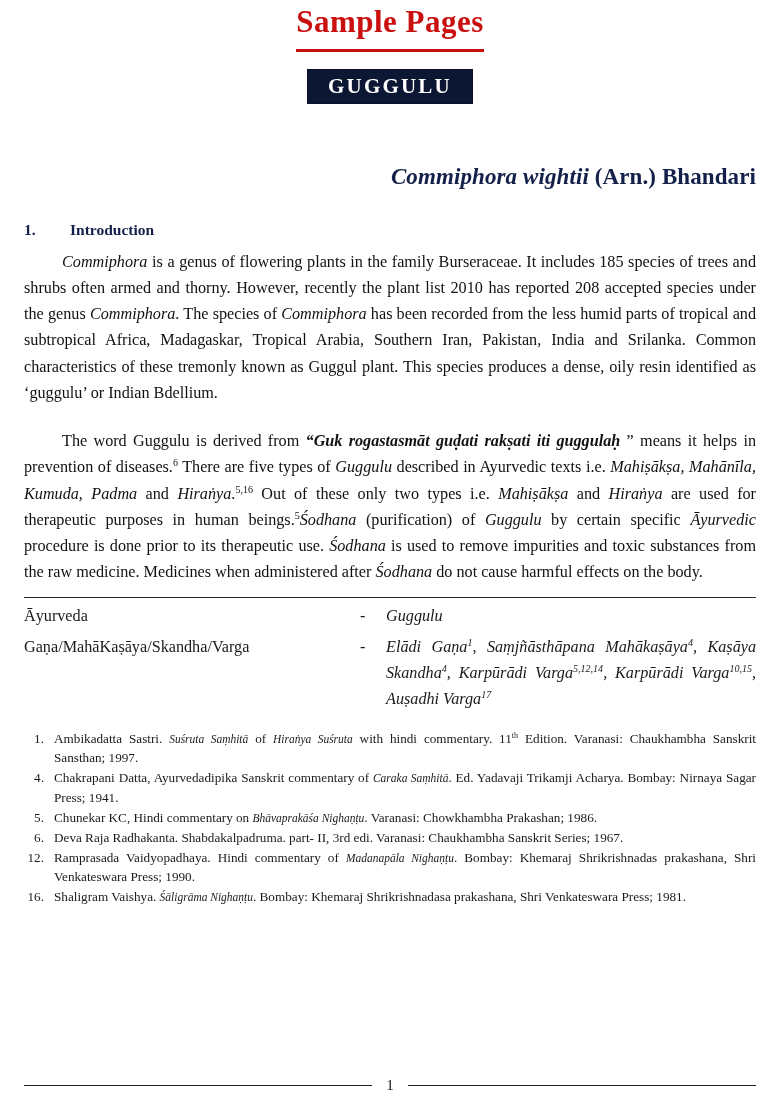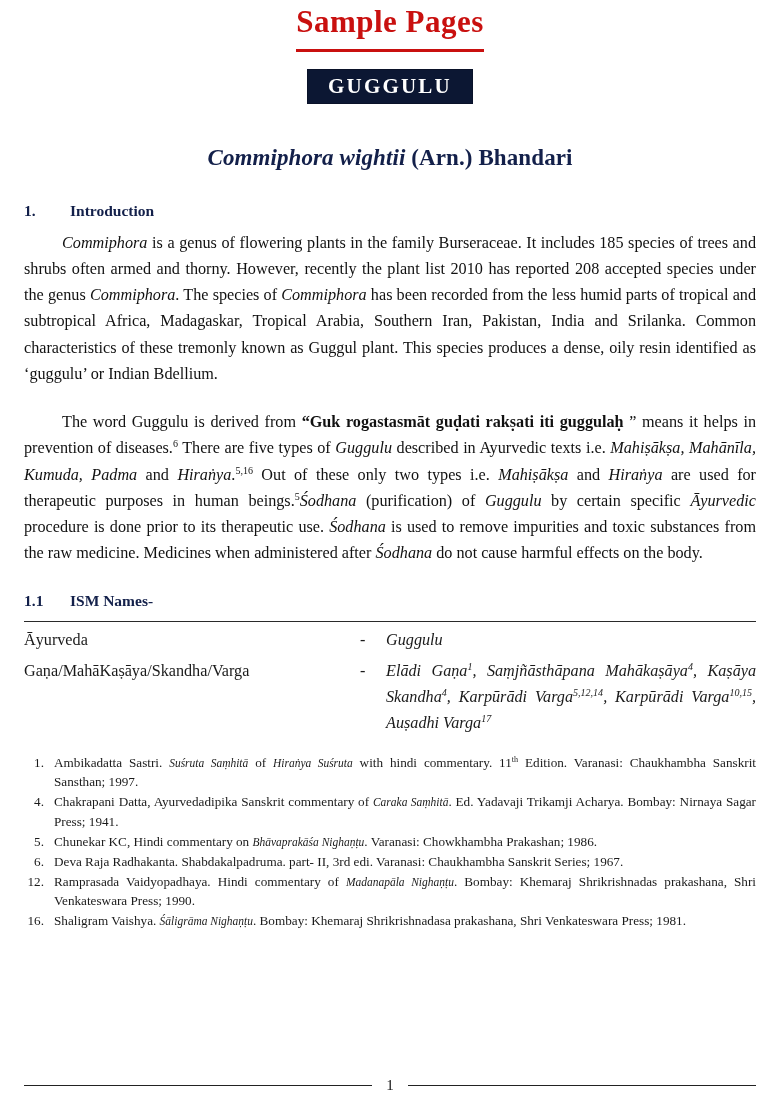--- a/index.html
+++ b/index.html
@@ -49,25 +49,25 @@
     color: #ffffff;
     font-weight: bold;
     font-size: 21px;
     letter-spacing: 2.2px;
     padding: 4px 20px 5px 20px;
     line-height: 1.15;
     border: 1px solid #0a1229;
   }
 
   .species-title {
-    text-align: center;
+    text-align: right;
     color: #13204a;
     font-size: 23px;
     font-weight: bold;
-    margin-top: 41px;
+    margin-top: 60px;
     letter-spacing: 0.1px;
   }
   .species-title .sci {
     font-style: italic;
   }
   .species-title .auth {
     font-style: normal;
   }
 
   
@@ -97,21 +97,21 @@
   p.body {
     font-size: 16.2px;
     line-height: 1.62;
     text-align: justify;
     margin: 22px 0 0 0;
     text-indent: 38px;
     color: #111111;
   }
   p.body.first { margin-top: 10px; }
   i, em { font-style: italic; }
-  .bi { font-weight: bold; }
+  .bi { font-style: italic; font-weight: bold; }
   sup {
     font-size: 0.62em;
     vertical-align: super;
     line-height: 0;
   }
 
   
   .ism-rule {
     border-top: 1px solid #2a2a2a;
     margin-top: 11px;
@@ -212,24 +212,20 @@
   </div>
 
   <div class="section-head">
     <span class="num">1.</span>
     <span>Introduction</span>
   </div>
 
   <p class="body first" id="intro-p1"><i>Commiphora</i><span> is a genus of flowering plants in the family Burseraceae. It includes 185 species of trees and shrubs often armed and thorny. However, recently the plant list 2010 has reported 208 accepted species under the genus </span><i>Commiphora</i><span>. The species of </span><i>Commiphora</i><span> has been recorded from the less humid parts of tropical and subtropical Africa, Madagaskar, Tropical Arabia, Southern Iran, Pakistan, India and Srilanka. Common characteristics of these tremonly known as Guggul plant. This species produces a dense, oily resin identified as ‘guggulu’ or Indian Bdellium.</span></p>
   <p class="body" id="intro-p2"><span>The word Guggulu is derived from </span><span class="bi">“Guk rogastasmāt guḍati rakṣati iti guggulaḥ</span><span> ” means it helps in prevention of diseases.</span><sup>6</sup><span> There are five types of </span><i>Guggulu</i><span> described in Ayurvedic texts i.e. </span><i>Mahiṣākṣa, Mahānīla, Kumuda, Padma</i><span> and </span><i>Hiraṅya</i><span>.</span><sup>5,16</sup><span> Out of these only two types i.e. </span><i>Mahiṣākṣa</i><span> and </span><i>Hiraṅya</i><span> are used for therapeutic purposes in human beings.</span><sup>5</sup><i>Śodhana</i><span> (purification) of </span><i>Guggulu</i><span> by certain specific </span><i>Āyurvedic</i><span> procedure is done prior to its therapeutic use. </span><i>Śodhana</i><span> is used to remove impurities and toxic substances from the raw medicine. Medicines when administered after </span><i>Śodhana</i><span> do not cause harmful effects on the body.</span></p>
 
-  <div class="sub-head">
-    <span class="num">1.1</span>
-    <span>ISM Names-</span>
-  </div>
 
   <div class="ism-rule"></div>
   <table class="ism-table">
     <tbody id="ism-body">
         <tr>
           <td class="label">Āyurveda</td>
           <td class="dash">-</td>
           <td class="value"><i>Guggulu</i></td>
         </tr>
         <tr>

